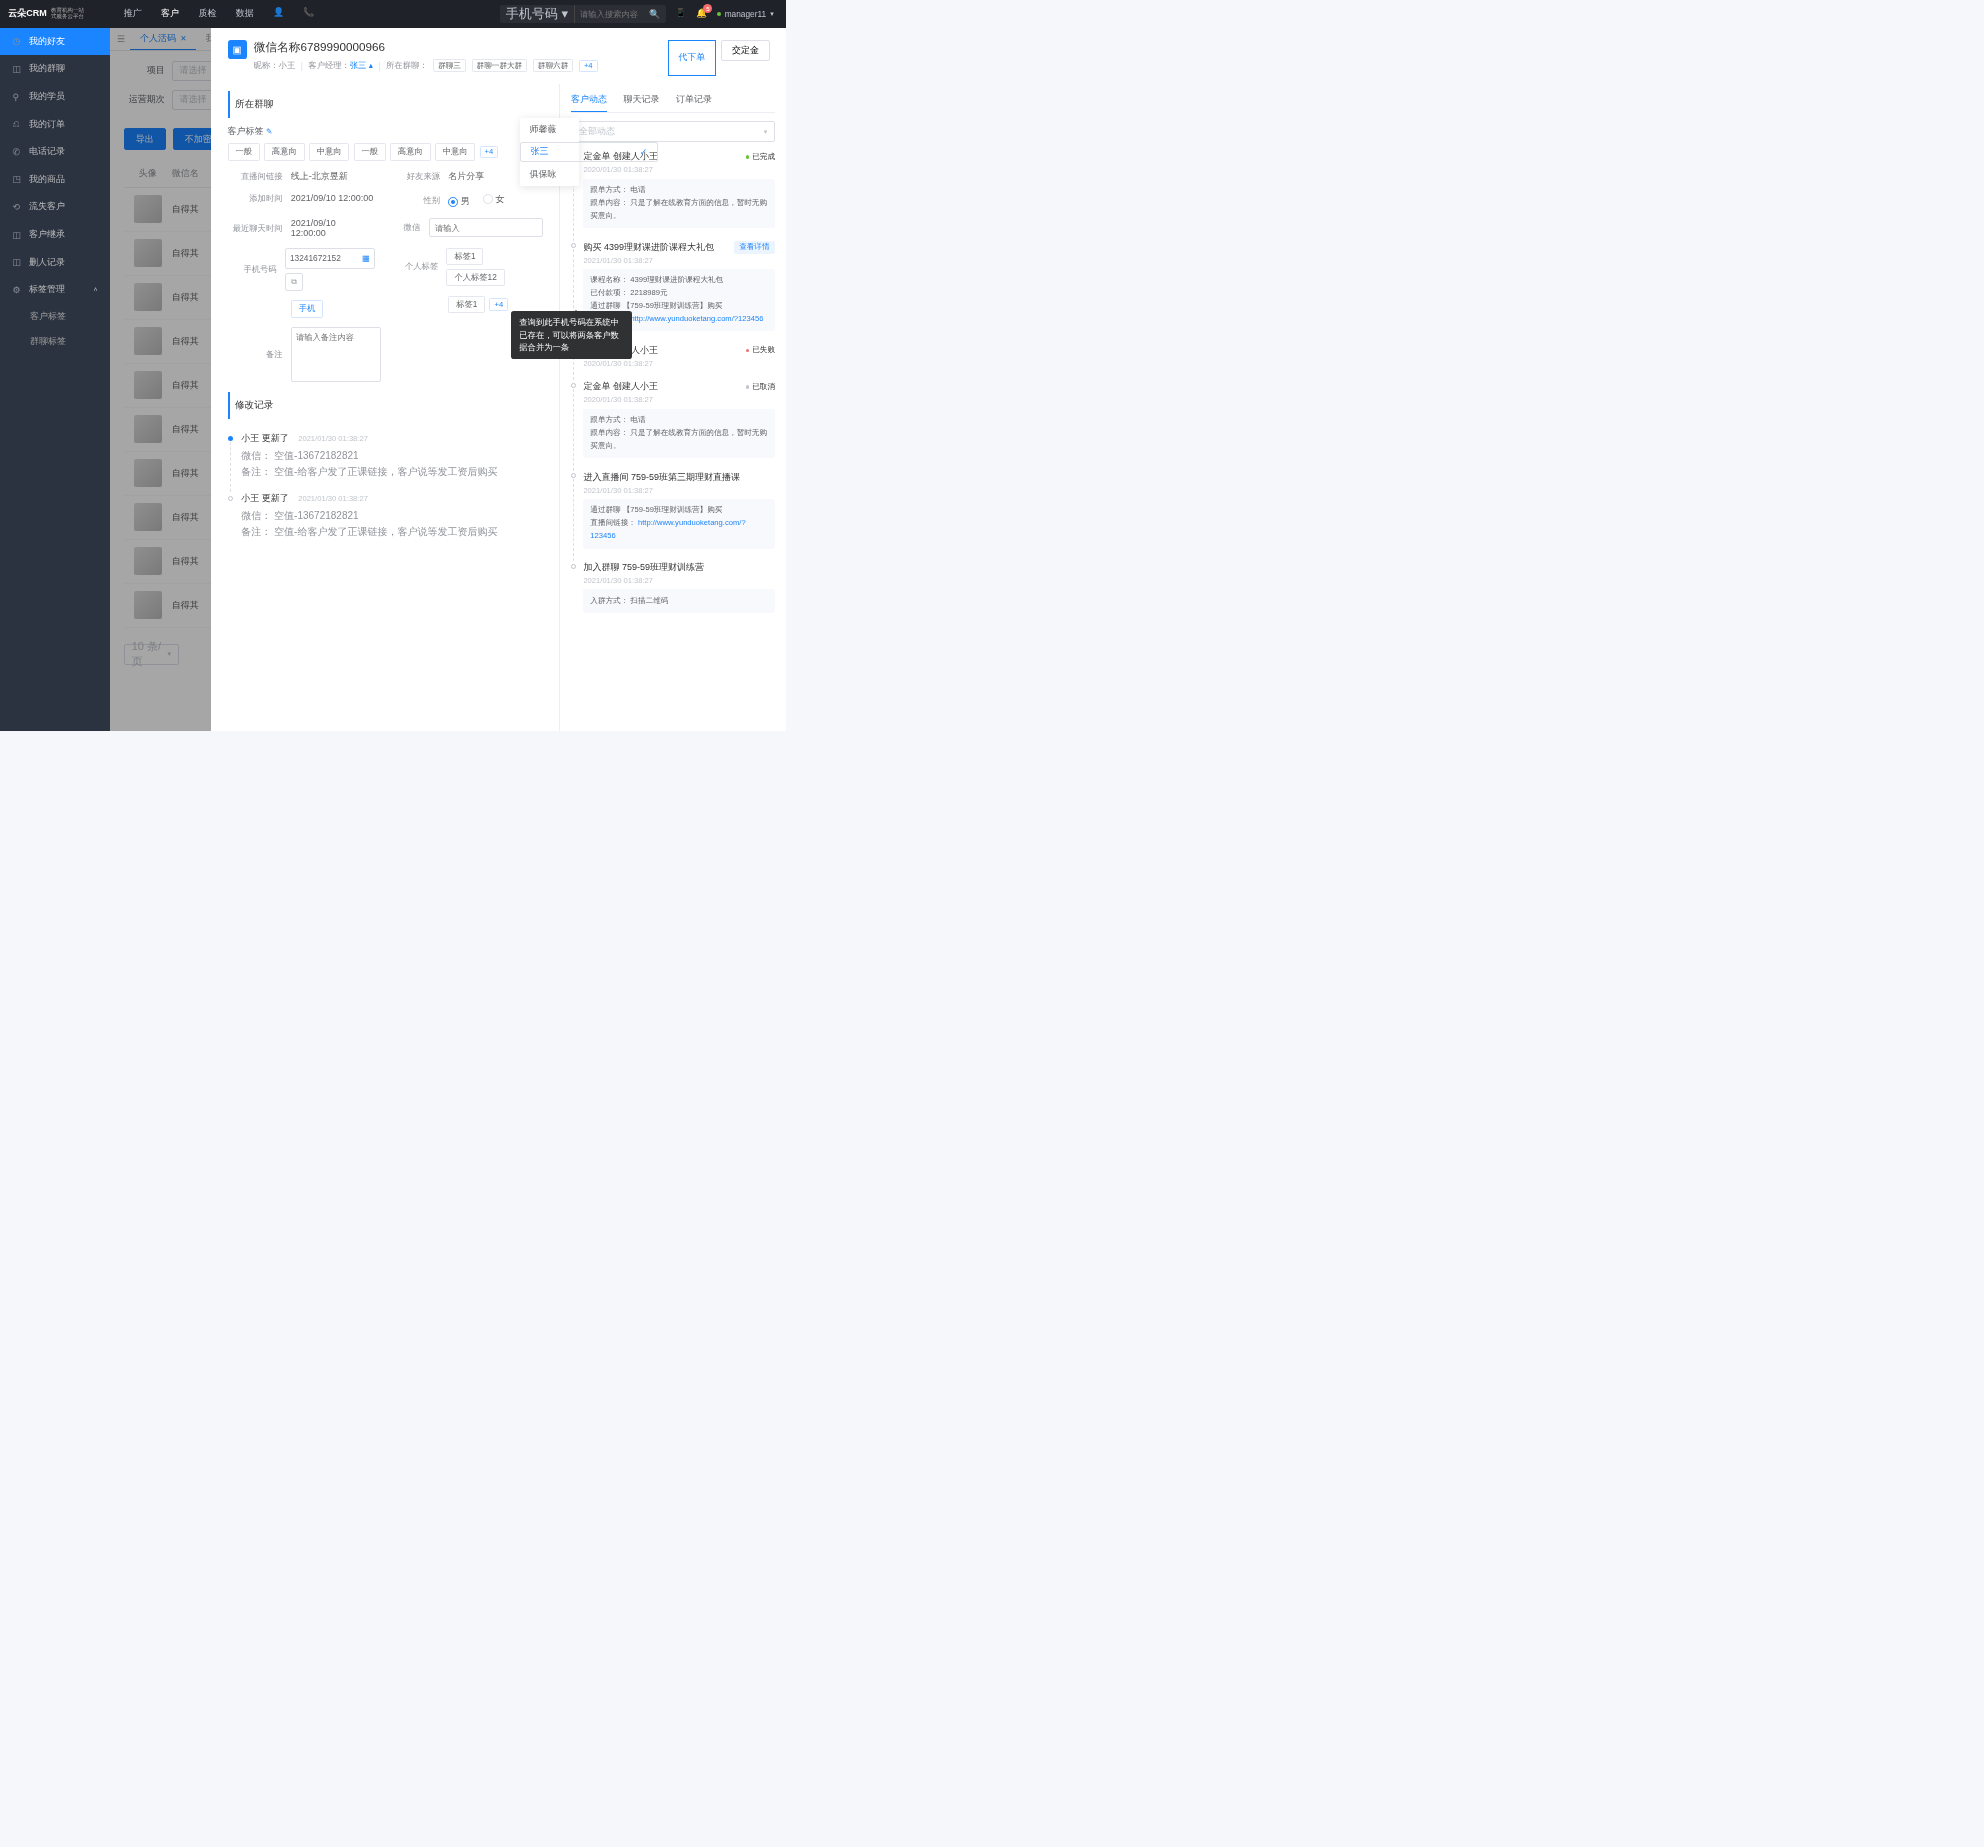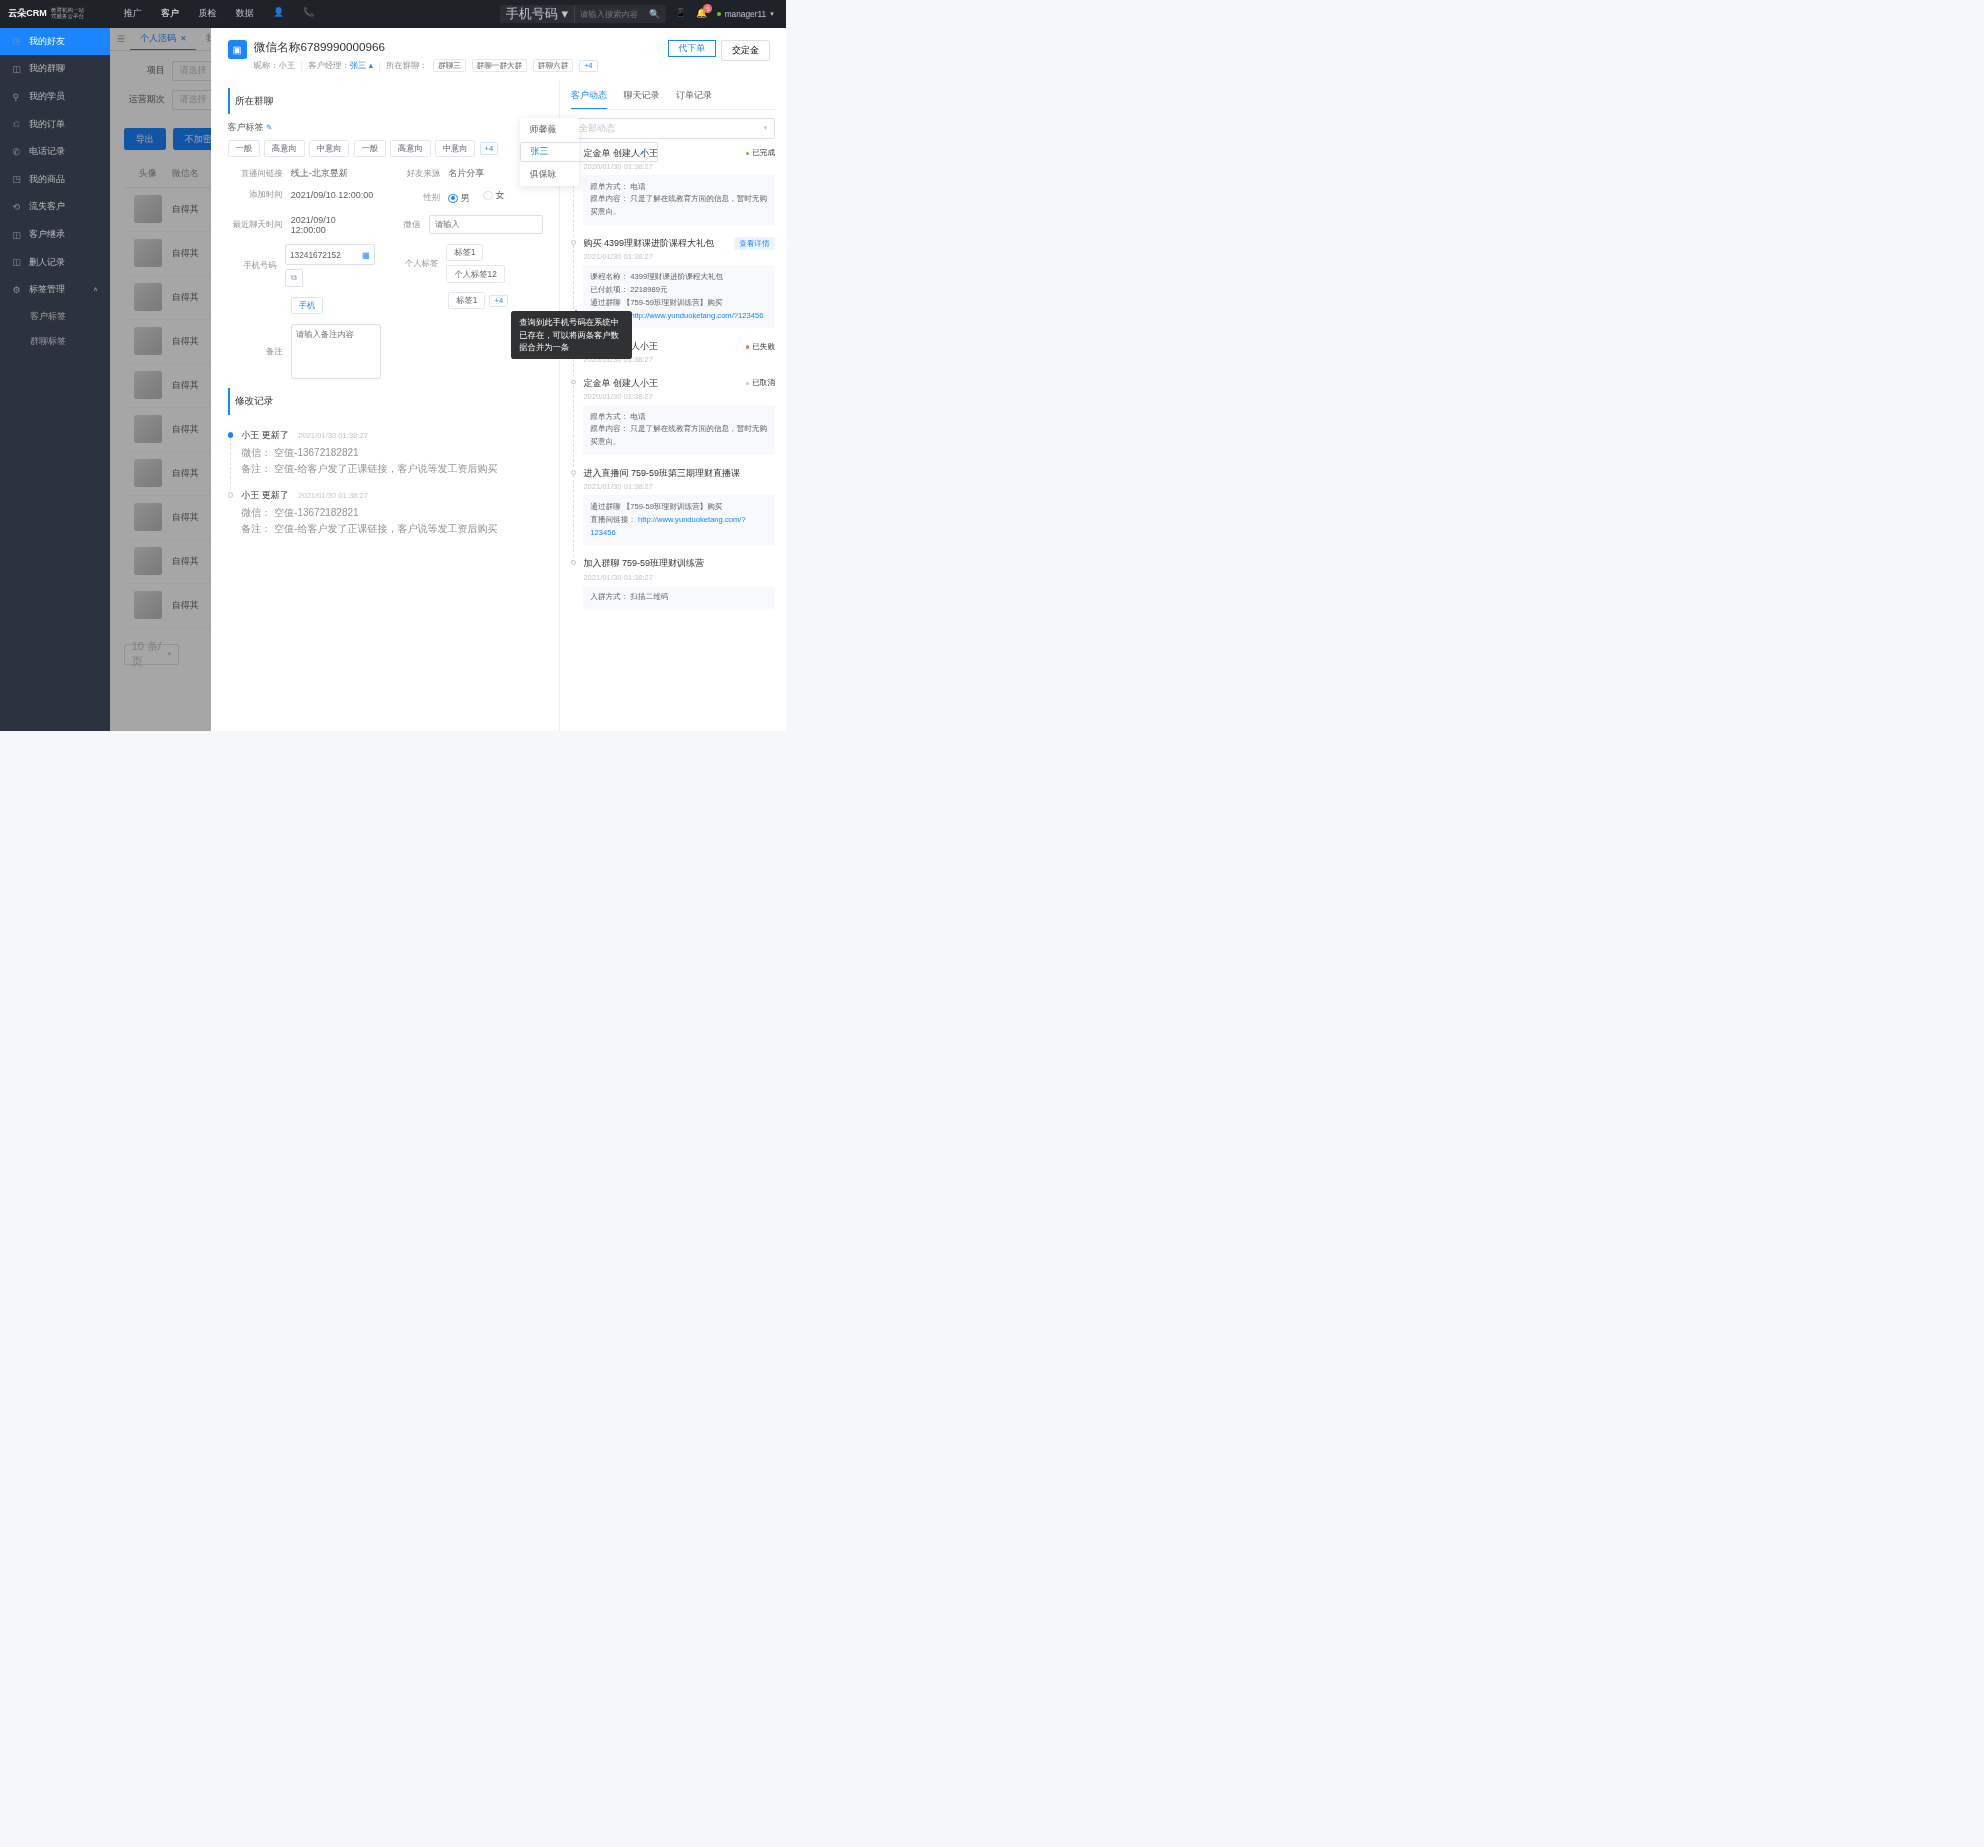--- a/index.html
+++ b/index.html
@@ -43,21 +43,21 @@
 .pager{padding:6.9px 13.8px}
 .overlay{position:absolute;left:110px;top:27.6px;right:0;bottom:0;background:rgba(0,0,0,0.35)}
 .drawer{position:absolute;right:0;top:27.6px;bottom:0;width:575px;background:#fff;display:flex;flex-direction:column;overflow:hidden}
 .dheader{padding:12.4px 16.5px 8.3px;display:flex;align-items:flex-start;gap:6.9px}
 .dicon{width:19.3px;height:19.3px;background:#1b84ff;border-radius:2.8px;color:#fff;display:flex;align-items:center;justify-content:center;font-size:9.6px}
 .dtitle{font-size:11.7px;color:#303133;font-weight:500}
 .dsub{font-size:8.3px;color:#909399;margin-top:4.1px;display:flex;align-items:center;gap:5.5px;flex-wrap:wrap}
 .tag-box{border:0.7px solid #e4e7ed;border-radius:1.4px;padding:0.7px 4.1px;font-size:7.6px;color:#606266}
 .tag-more{border:0.7px solid #d4e6ff;color:#1b84ff;border-radius:1.4px;padding:0.7px 4.1px;font-size:7.6px}
 .dactions{margin-left:auto;display:flex;gap:5.5px}
-.btn-out{border:0.7px solid #1b84ff;color:#1b84ff;background:#fff;height:17px;padding:0 9.6px;border-radius:0;font-size:9px}
+.btn-out{border:0.7px solid #1b84ff;color:#1b84ff;background:#fff;height:36px;padding:0 9.6px;border-radius:0;font-size:9px}
 .btn-plain{border:0.7px solid #dcdfe6;background:#fff;height:20.7px;padding:0 9.6px;border-radius:2.1px;font-size:9px}
 .dbody{display:flex;flex:1;overflow:hidden}
 .dleft{flex:1;padding:0 16.5px 16.5px;overflow-y:auto;font-size:9px;color:#606266}
 .sect-title{font-size:9.6px;color:#303133;font-weight:500;padding:6.9px 0;border-left:2.1px solid #1b84ff;padding-left:5.5px;margin:6.9px 0}
 .tag-row{display:flex;gap:4.1px;flex-wrap:wrap;align-items:center;margin-bottom:9.6px}
 .pill{border:0.7px solid #e4e7ed;border-radius:1.4px;padding:2.1px 6.9px;font-size:8.3px;color:#606266;background:#fff}
 .info-grid{font-size:9px}
 .irow{display:flex;align-items:center;margin-bottom:9.6px}
 .ilabel{width:55px;text-align:right;color:#909399;font-size:8.3px;margin-right:8.3px}
 .ival{color:#606266;flex:1}

